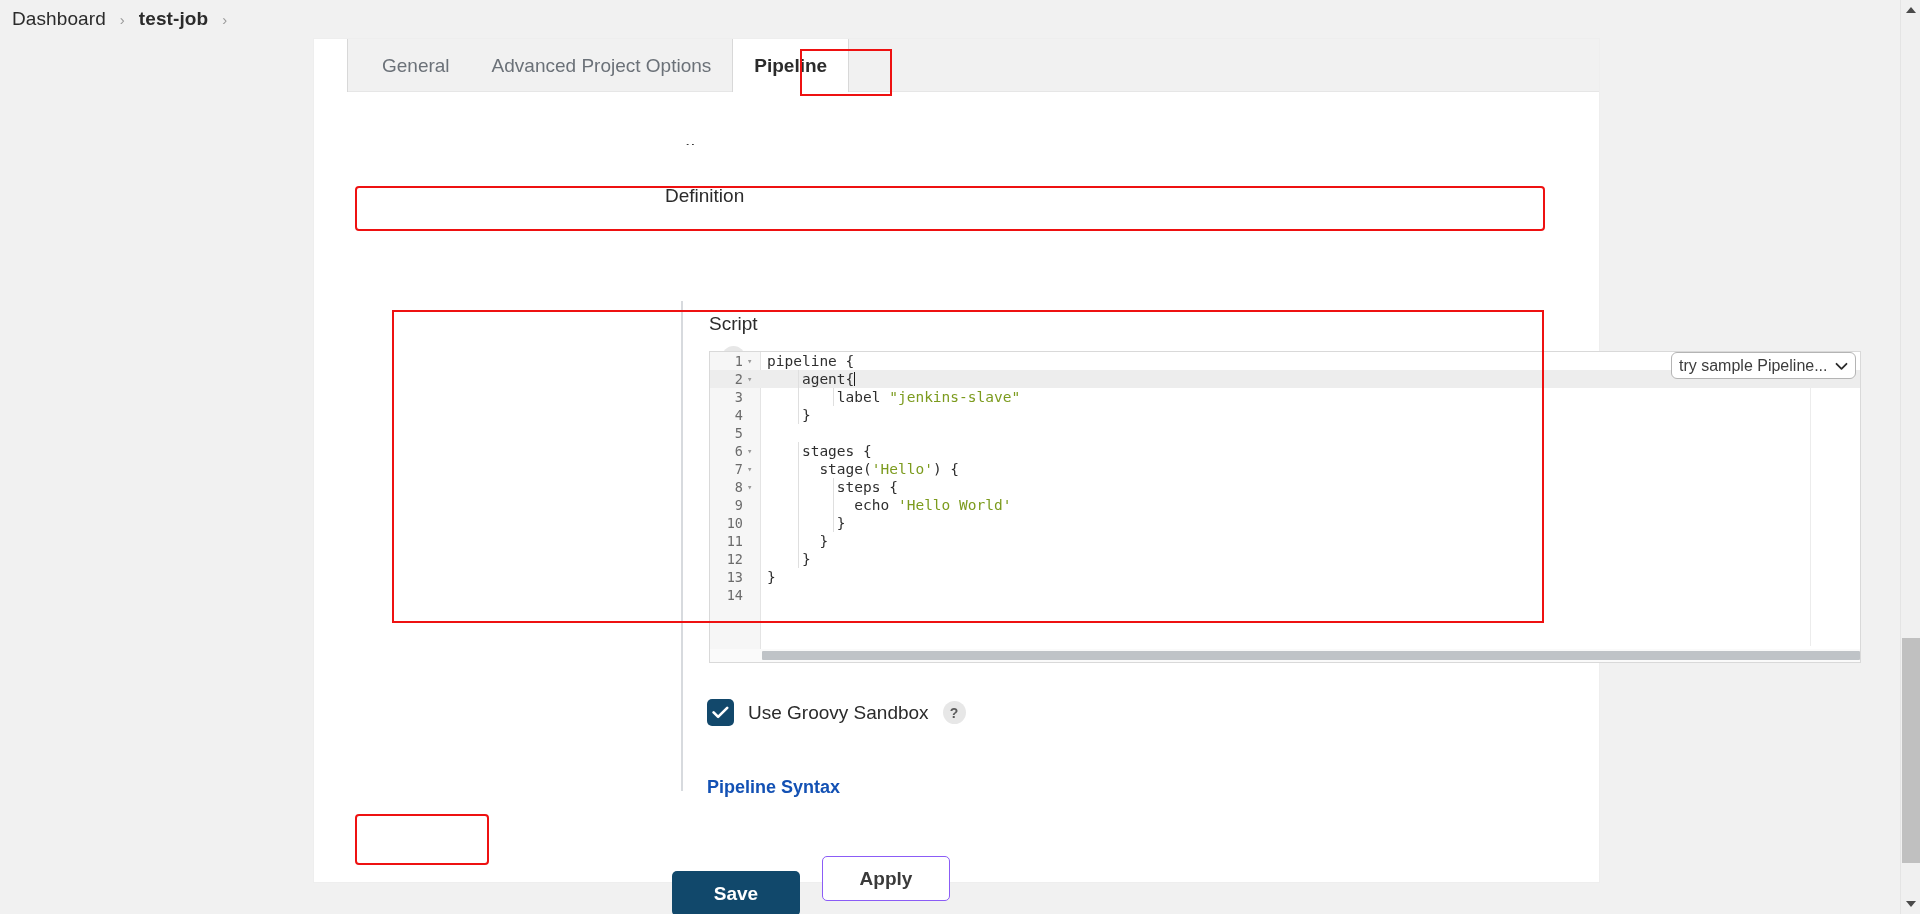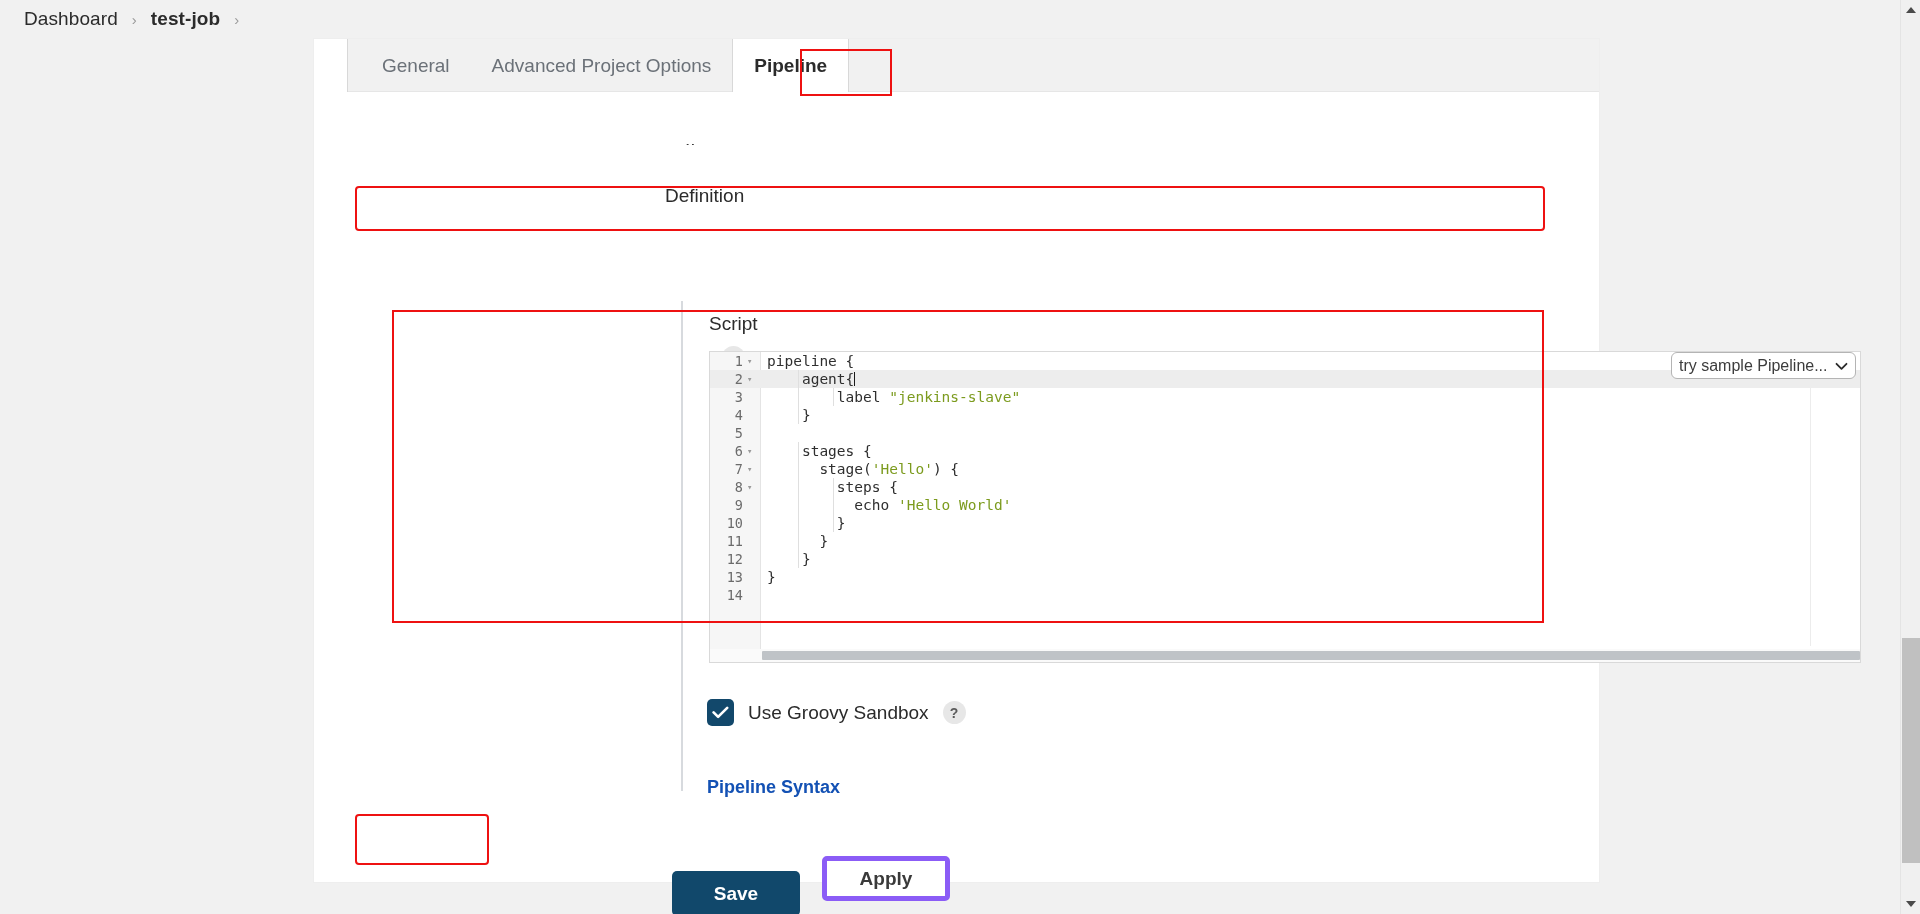--- a/index.html
+++ b/index.html
@@ -9,21 +9,21 @@
     background: #f1f1f1;
     overflow: hidden;
   }
 
   
   .breadcrumb-bar {
     position: absolute; left: 0; top: 0;
     width: 1900px; height: 38px;
     background: #f1f1f1;
     display: flex; align-items: center;
-    padding-left: 24px;
+    padding-left: 12px;
     gap: 14px;
   }
   .crumb {
     font-size: 19px; color: #2b2b2b; letter-spacing: .1px;
   }
   .crumb.bold { font-weight: 700; }
   .crumb-sep {
     font-size: 15px; color: #9a9a9a; font-weight: 400;
     transform: translateY(0px);
   }
@@ -261,21 +261,21 @@
   .annot-save {
     position: absolute; left: 355px; top: 814px;
     width: 134px; height: 51px;
     border: 2px solid #ee1111;
     border-radius: 4px; pointer-events: none; z-index: 40;
   }
   .btn-apply {
     position: absolute; left: 508px; top: 817px;
     width: 128px; height: 45px;
     background: #ffffff; color: #3a3a3a;
-    border: 5px solid #8b5cf6; border-radius: 5px;
+    border: 1px solid #8b5cf6; border-radius: 5px;
     font-size: 19px; font-weight: 700;
     font-family: "Liberation Sans", sans-serif;
     cursor: pointer;
   }
 
   
   .vscroll {
     position: absolute; right: 0; top: 0;
     width: 20px; height: 914px; background: #f0f0f0;
     border-left: 1px solid #e4e4e4;

